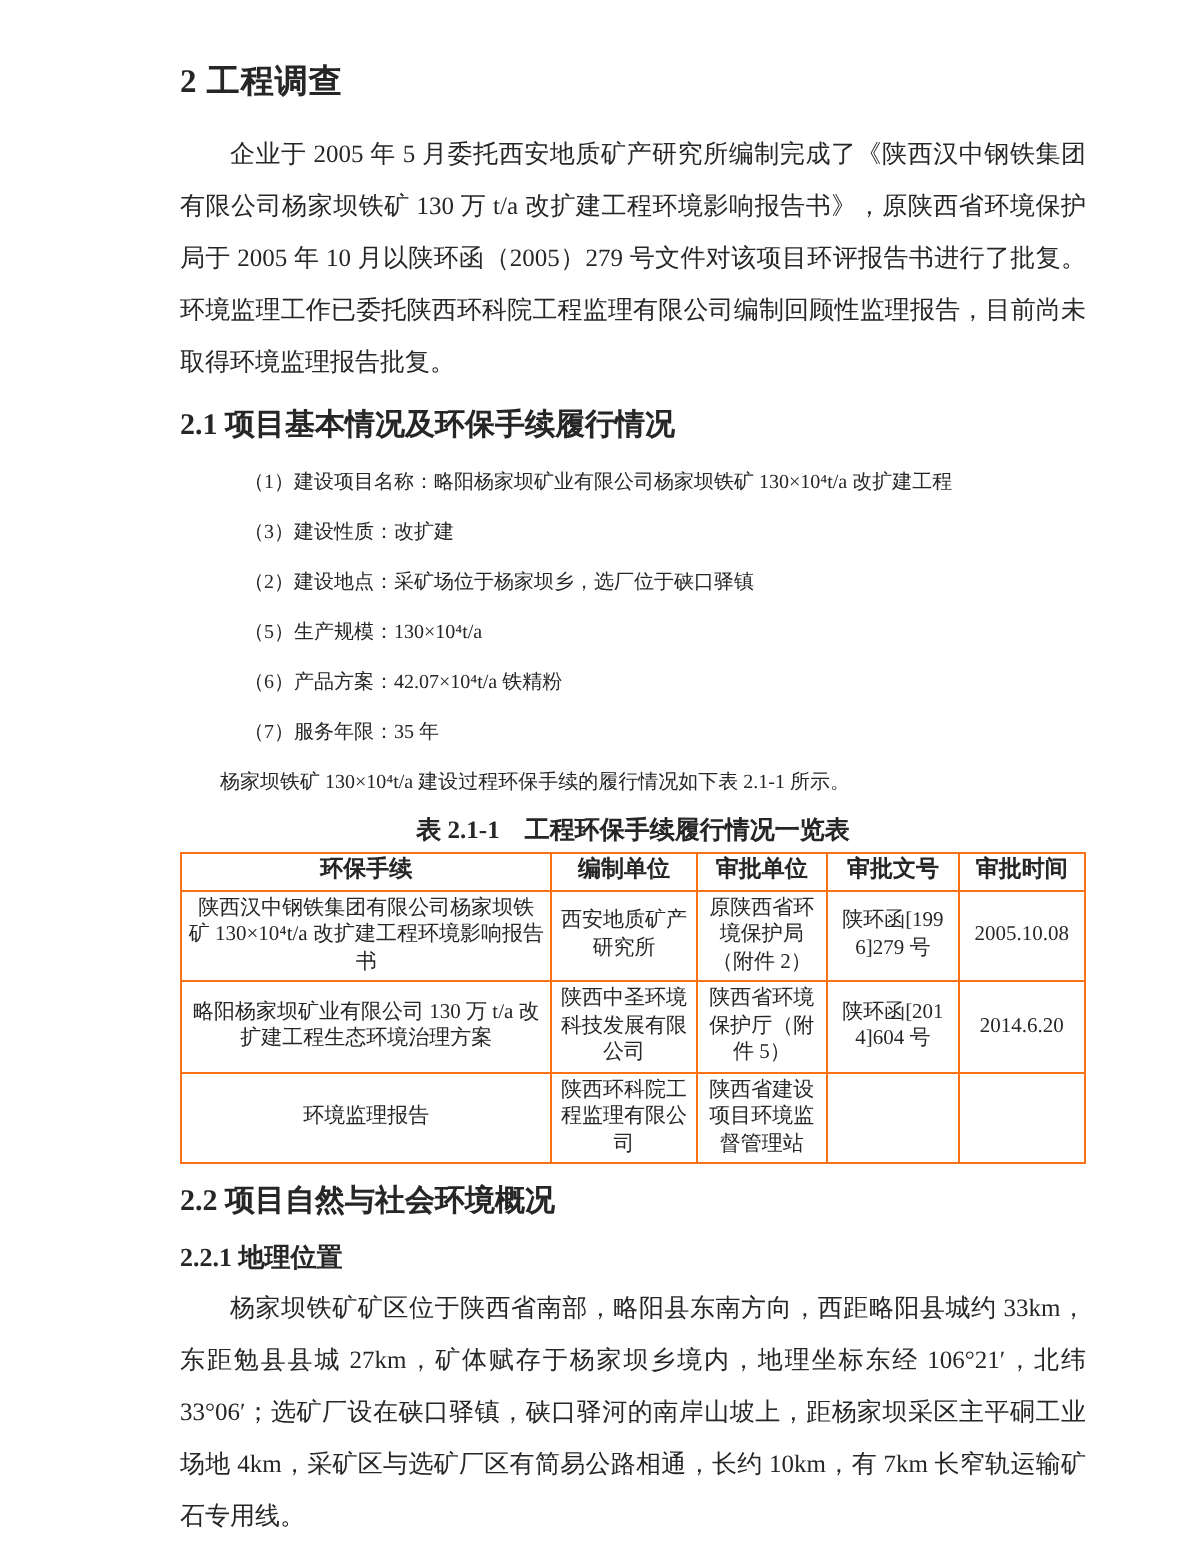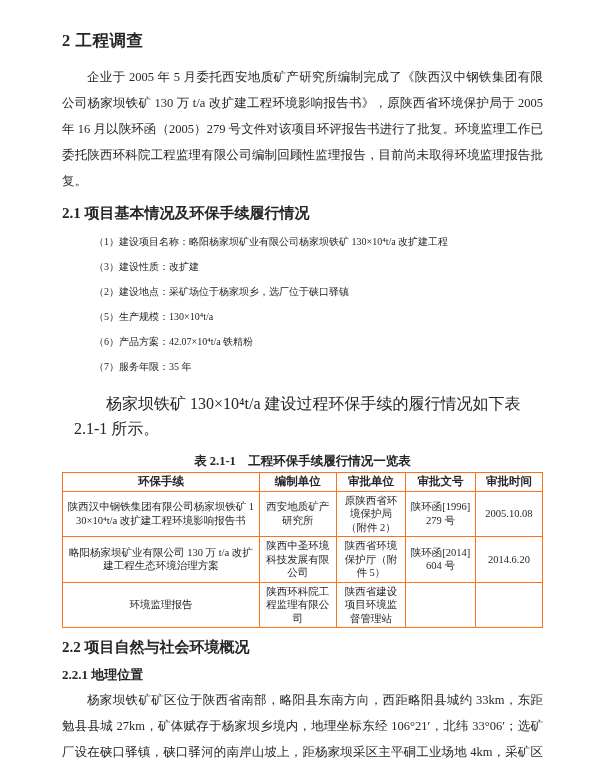--- a/index.html
+++ b/index.html
@@ -6,21 +6,21 @@
   body {
     width: 602px; height: 771px;
     background: #ffffff;
     color: #262626;
     font-family: "Liberation Serif", "DejaVu Serif", serif;
     overflow: hidden;
   }
   .page {
     box-sizing: border-box;
     width: 602px; height: 591px;
-    padding: 30px 59px 0 62px;
+    padding: 30px 59px 0 90px;
     position: relative;
   }
   .h1 {
     font-size: 16.5px; font-weight: bold;
     line-height: 22px; margin: 0 0 12px 0;
     letter-spacing: 0.5px;
   }
   .para {
     font-size: 12.5px; line-height: 26px;
     text-align: justify; text-indent: 2em;
@@ -33,22 +33,22 @@
   .h3 {
     font-size: 13px; font-weight: bold;
     line-height: 18px; margin: 9px 0 3px 0;
   }
   ul.items { list-style: none; margin: 0; padding: 0 0 0 2em; }
   ul.items li {
     font-size: 10px; line-height: 25px;
     white-space: nowrap;
   }
   .lead-in {
-    font-size: 16px; line-height: 25px;
-    text-indent: 2em; margin: 12px;
+    font-size: 10px; line-height: 25px;
+    text-indent: 2em; margin: 0;
   }
   .tbl-caption {
     font-size: 12.5px; font-weight: bold;
     text-align: center; line-height: 17px;
     margin: 3px 0 2px 0;
   }
   table.procedures {
     width: 100%;
     border-collapse: collapse;
     table-layout: fixed;
@@ -65,21 +65,21 @@
     padding: 2px 2px;
   }
 </style>
 </head>
 <body>
 
 <div class="page">
 
   <div class="h1">2 工程调查</div>
 
-  <p class="para">企业于 2005 年 5 月委托西安地质矿产研究所编制完成了《陕西汉中钢铁集团有限公司杨家坝铁矿 130 万 t/a 改扩建工程环境影响报告书》，原陕西省环境保护局于 2005 年 16 月以陕环函（2005）279 号文件对该项目环评报告书进行了批复。环境监理工作已委托陕西环科院工程监理有限公司编制回顾性监理报告，目前尚未取得环境监理报告批复。</p>
+  <p class="para">企业于 2005 年 5 月委托西安地质矿产研究所编制完成了《陕西汉中钢铁集团有限公司杨家坝铁矿 130 万 t/a 改扩建工程环境影响报告书》，原陕西省环境保护局于 2005 年 10 月以陕环函（2005）279 号文件对该项目环评报告书进行了批复。环境监理工作已委托陕西环科院工程监理有限公司编制回顾性监理报告，目前尚未取得环境监理报告批复。</p>
 
   <div class="h2">2.1 项目基本情况及环保手续履行情况</div>
 
   <ul class="items">
     <li>（1）建设项目名称：略阳杨家坝矿业有限公司杨家坝铁矿 130×10⁴t/a 改扩建工程</li>
     <li>（3）建设性质：改扩建</li>
     <li>（2）建设地点：采矿场位于杨家坝乡，选厂位于硖口驿镇</li>
     <li>（5）生产规模：130×10⁴t/a</li>
     <li>（6）产品方案：42.07×10⁴t/a 铁精粉</li>
     <li>（7）服务年限：35 年</li>

